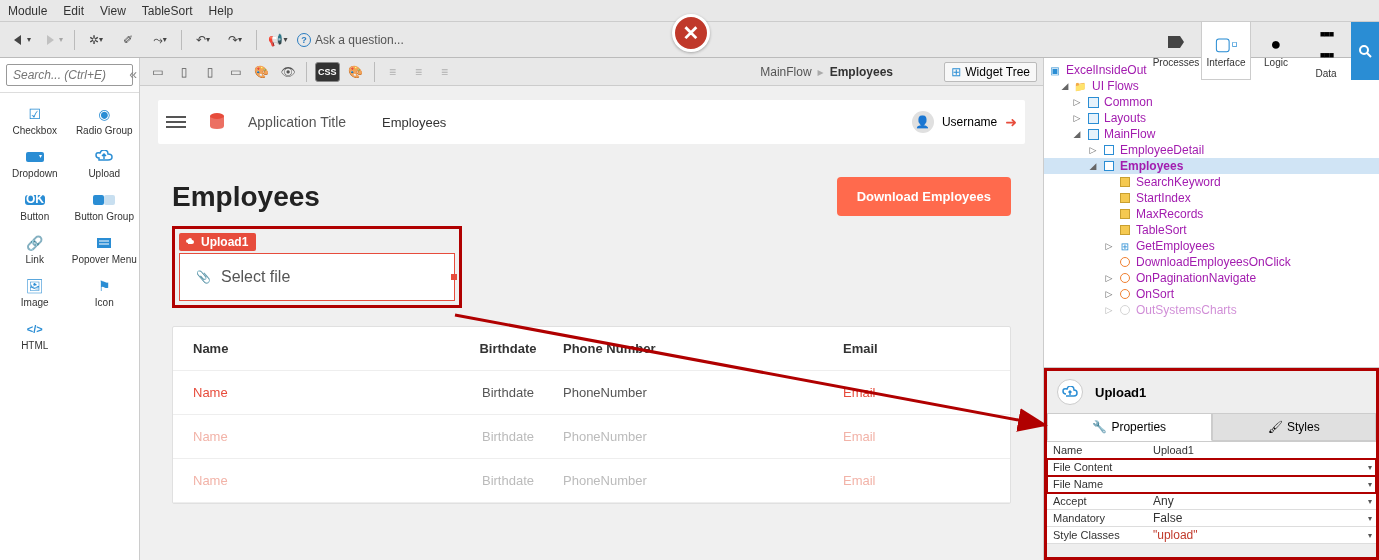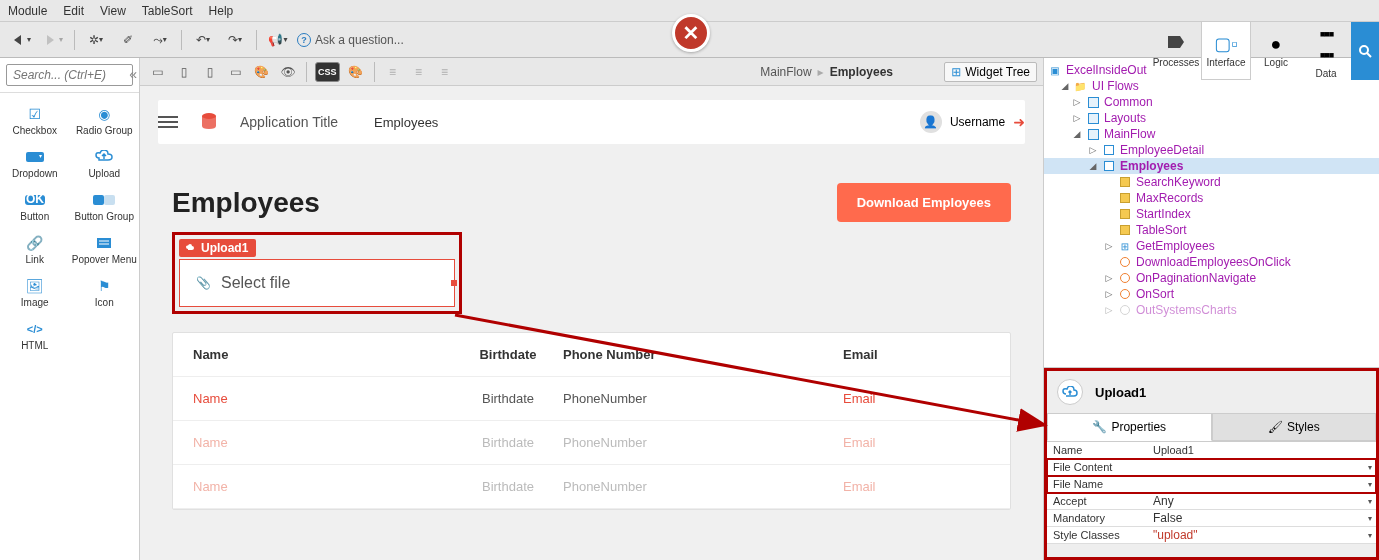--- a/index.html
+++ b/index.html
@@ -44,21 +44,21 @@
 .center { flex:1; background:#f0f0f0; display:flex; flex-direction:column; border-right:1px solid #ccc; }
 .canvas-toolbar { height: 28px; background:#e8e8e8; border-bottom:1px solid #ccc; display:flex; align-items:center; padding:0 8px; gap:6px; position:relative; }
 .canvas-tb-icon { width:20px; height:20px; display:flex; align-items:center; justify-content:center; color:#555; cursor:pointer; }
 .canvas-tb-icon.pill { border:1px solid #888; border-radius:3px; font-size:9px; padding:0 2px; width:auto; font-weight:bold; background:#333; color:#fff;}
 .breadcrumb { position:absolute; right:150px; display:flex; align-items:center; gap:6px; color:#555; }
 .breadcrumb .bc-sep { color:#aaa; }
 .breadcrumb .current { font-weight:bold; color:#333; }
 .widget-tree-btn { position:absolute; right:6px; display:flex; align-items:center; gap:4px; padding:2px 6px; border:1px solid #bbb; background:#f8f8f8; cursor:pointer; border-radius:2px; }
 
 .canvas { flex:1; padding: 14px 18px; overflow:auto; }
-.app-header { background:#fff; height:44px; display:flex; align-items:center; padding:0 0; gap:22px; border-radius:2px; margin-bottom:29px; }
+.app-header { background:#fff; height:44px; display:flex; align-items:center; padding:0 8px; gap:22px; border-radius:2px; margin-bottom:23px; }
 .hamburger { width:20px; display:flex; flex-direction:column; gap:3px; }
 .hamburger div { height:2px; background:#555; }
 .app-title { color:#555; font-size:14px; }
 .app-nav { color:#333; font-size:13px; margin-left:14px; }
 .user-area { margin-left:auto; display:flex; align-items:center; gap:8px; }
 .avatar { width:22px; height:22px; border-radius:50%; background:#e0e0e0; display:flex; align-items:center; justify-content:center; color:#999; font-size:12px; }
 .logout { color:#e74c3c; font-size:14px; }
 
 .page-content { background:transparent; padding: 10px 14px; }
 .page-title-row { display:flex; align-items:center; justify-content:space-between; margin-bottom:10px; }
@@ -436,28 +436,28 @@
           <span class="tree-icon">
             <span class="sq-yellow"></span>
           </span>
           <span class="tree-label">SearchKeyword</span>
         </div>
       <div class="tree-item ind-4">
           <span class="tree-toggle"></span>
           <span class="tree-icon">
             <span class="sq-yellow"></span>
           </span>
+          <span class="tree-label">StartIndex</span>
+        </div>
+      <div class="tree-item ind-4">
+          <span class="tree-toggle"></span>
+          <span class="tree-icon">
+            <span class="sq-yellow"></span>
+          </span>
           <span class="tree-label">MaxRecords</span>
-        </div>
-      <div class="tree-item ind-4">
-          <span class="tree-toggle"></span>
-          <span class="tree-icon">
-            <span class="sq-yellow"></span>
-          </span>
-          <span class="tree-label">StartIndex</span>
         </div>
       <div class="tree-item ind-4">
           <span class="tree-toggle"></span>
           <span class="tree-icon">
             <span class="sq-yellow"></span>
           </span>
           <span class="tree-label">TableSort</span>
         </div>
       <div class="tree-item ind-4">
           <span class="tree-toggle">▷</span>

